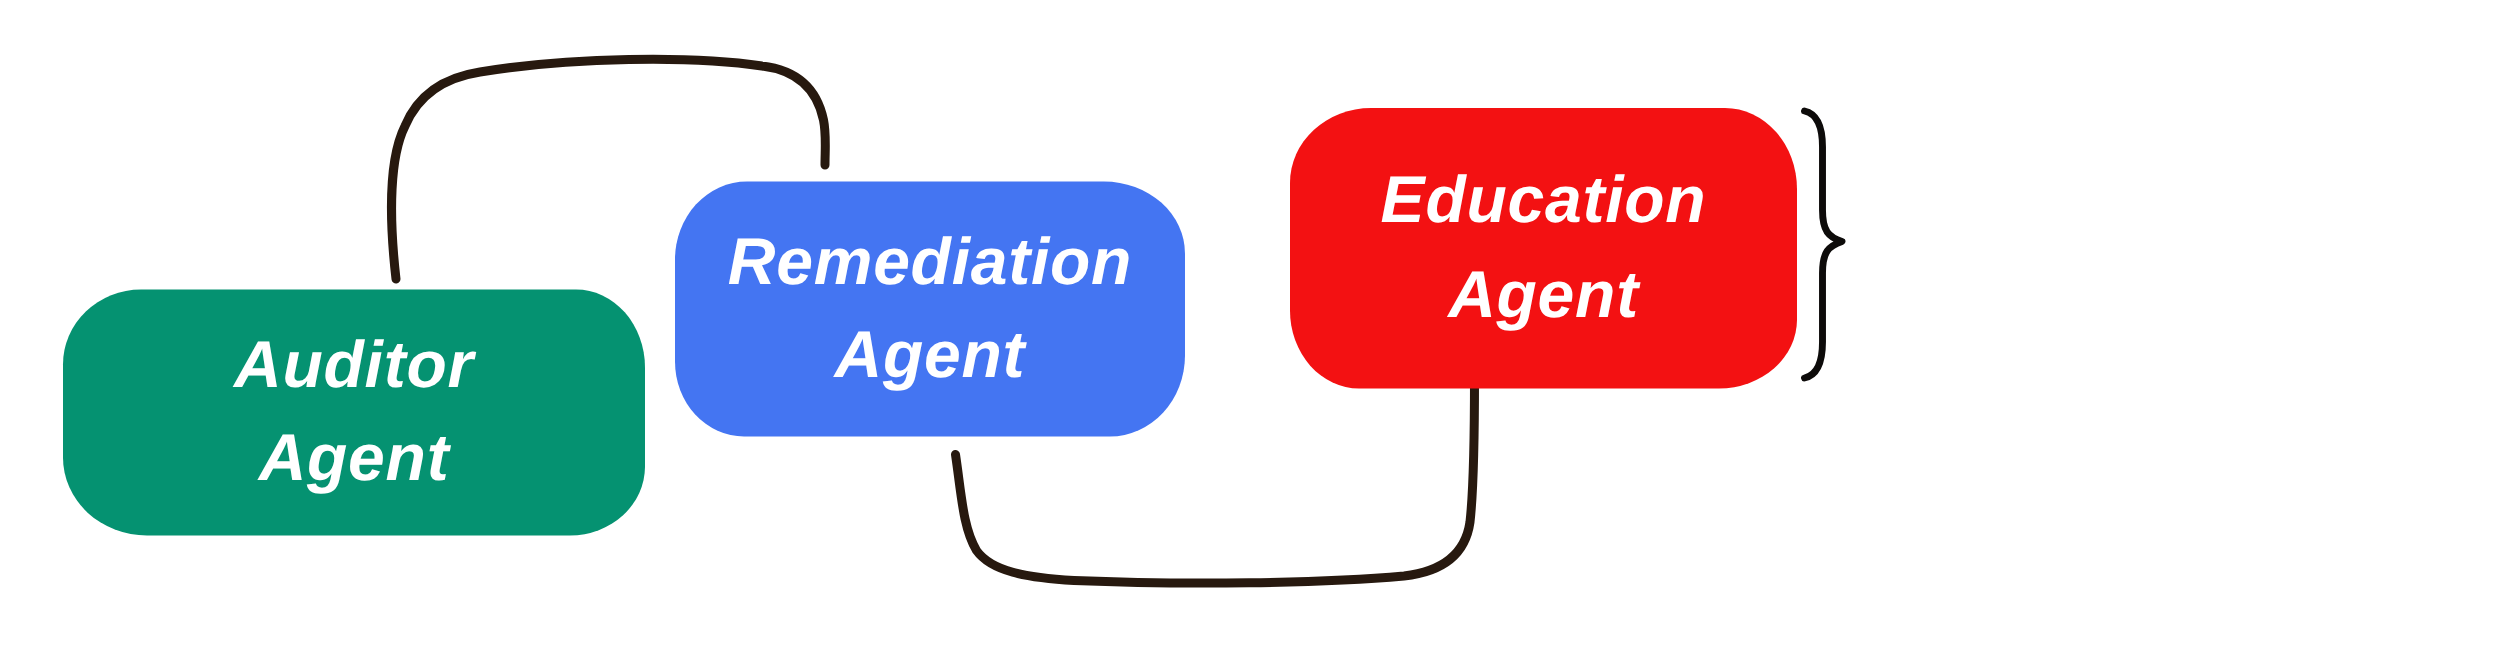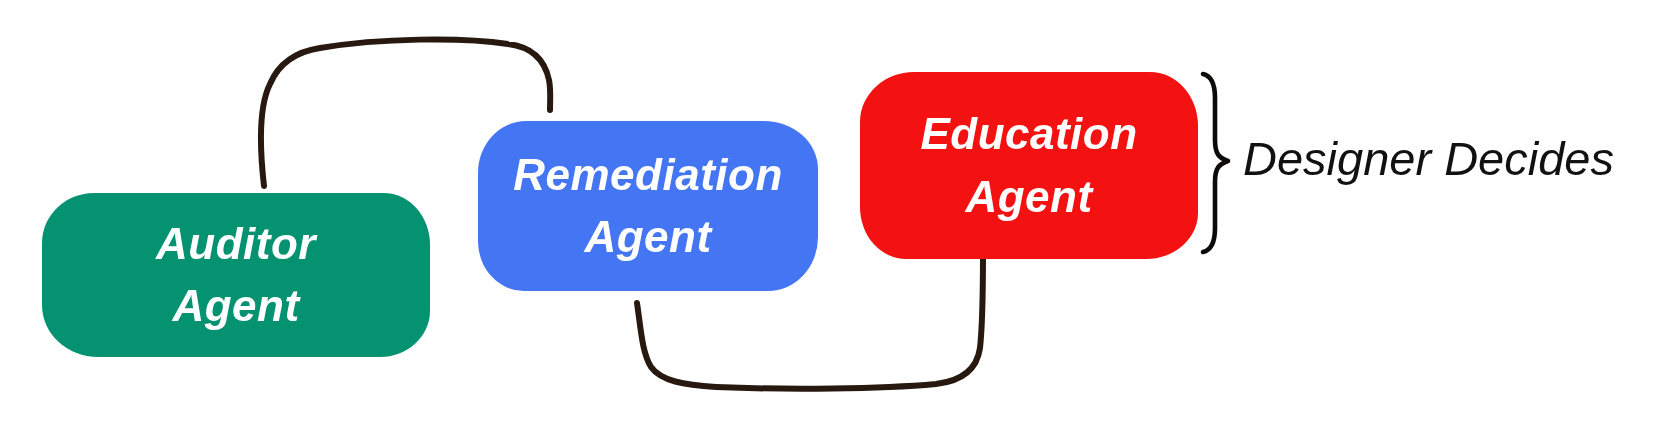--- a/index.html
+++ b/index.html
@@ -44,21 +44,20 @@
     width: 388px;
     height: 164px;
     border-radius: 52px 46px 50px 56px / 50px 52px 46px 52px;
   }
   .node-remediation {
     left: 450px;
     top: 121px;
     width: 340px;
     height: 170px;
     border-radius: 48px 54px 50px 46px / 52px 48px 54px 50px;
-    margin-left: 28px;
   }
   .node-education {
     left: 860px;
     top: 72px;
     width: 338px;
     height: 187px;
     border-radius: 54px 48px 52px 46px / 50px 54px 46px 52px;
   }
   .annotation {
     position: absolute;
@@ -107,15 +106,14 @@
   <div class="node node-remediation" style="background-color: rgb(68, 117, 242);">
     <span class="node-label">Remediation
 Agent</span>
   </div>
 
   <div class="node node-education" style="background-color: rgb(243, 17, 18);">
     <span class="node-label">Education
 Agent</span>
   </div>
 
-  <div class="annotation" style="color: rgb(17, 17, 17);">Designer Decides</div>
 
 </div>
 
 </body></html>

